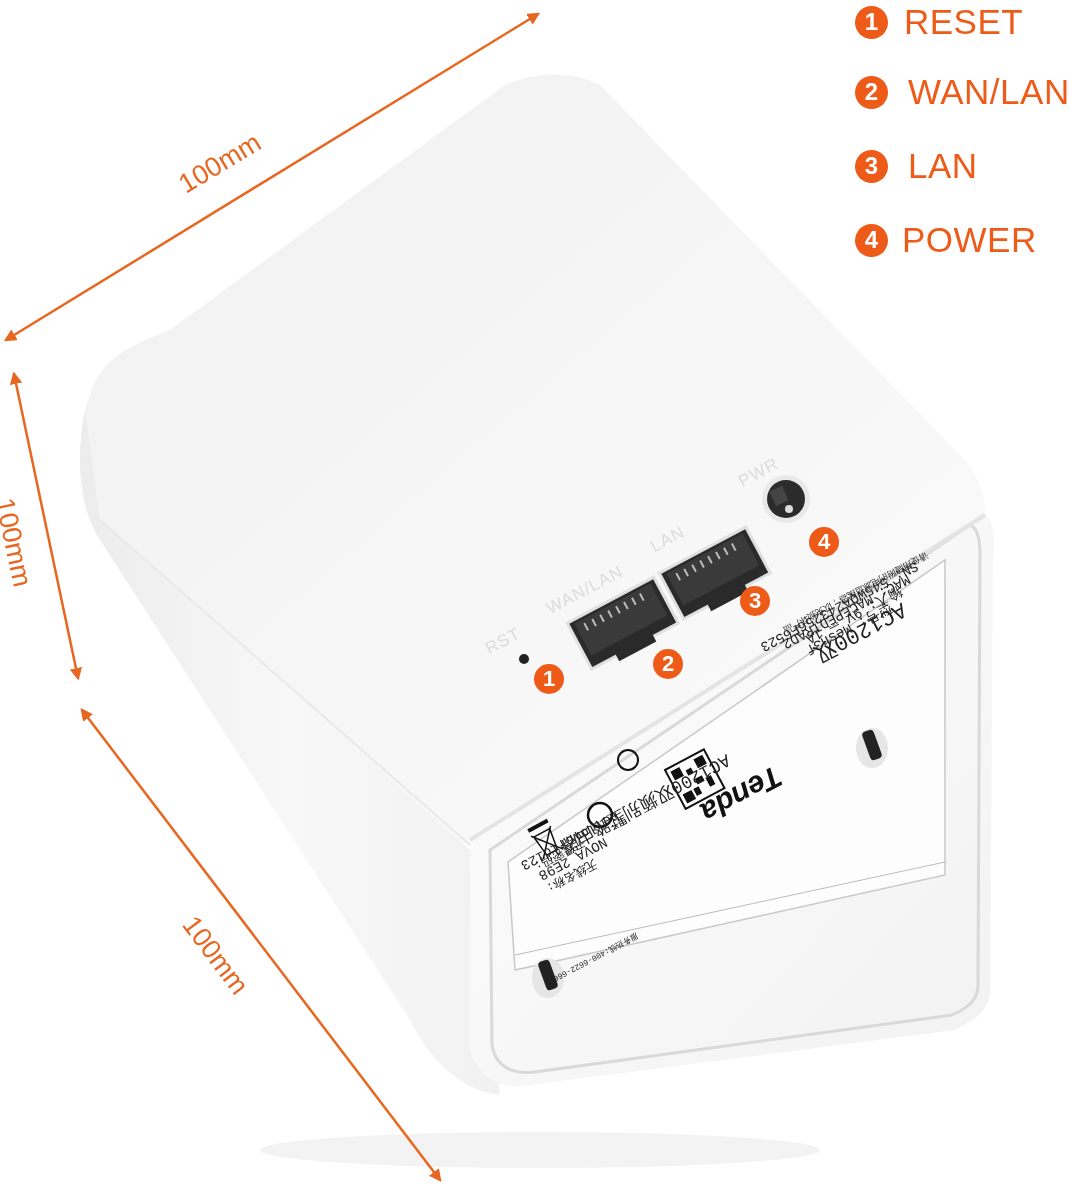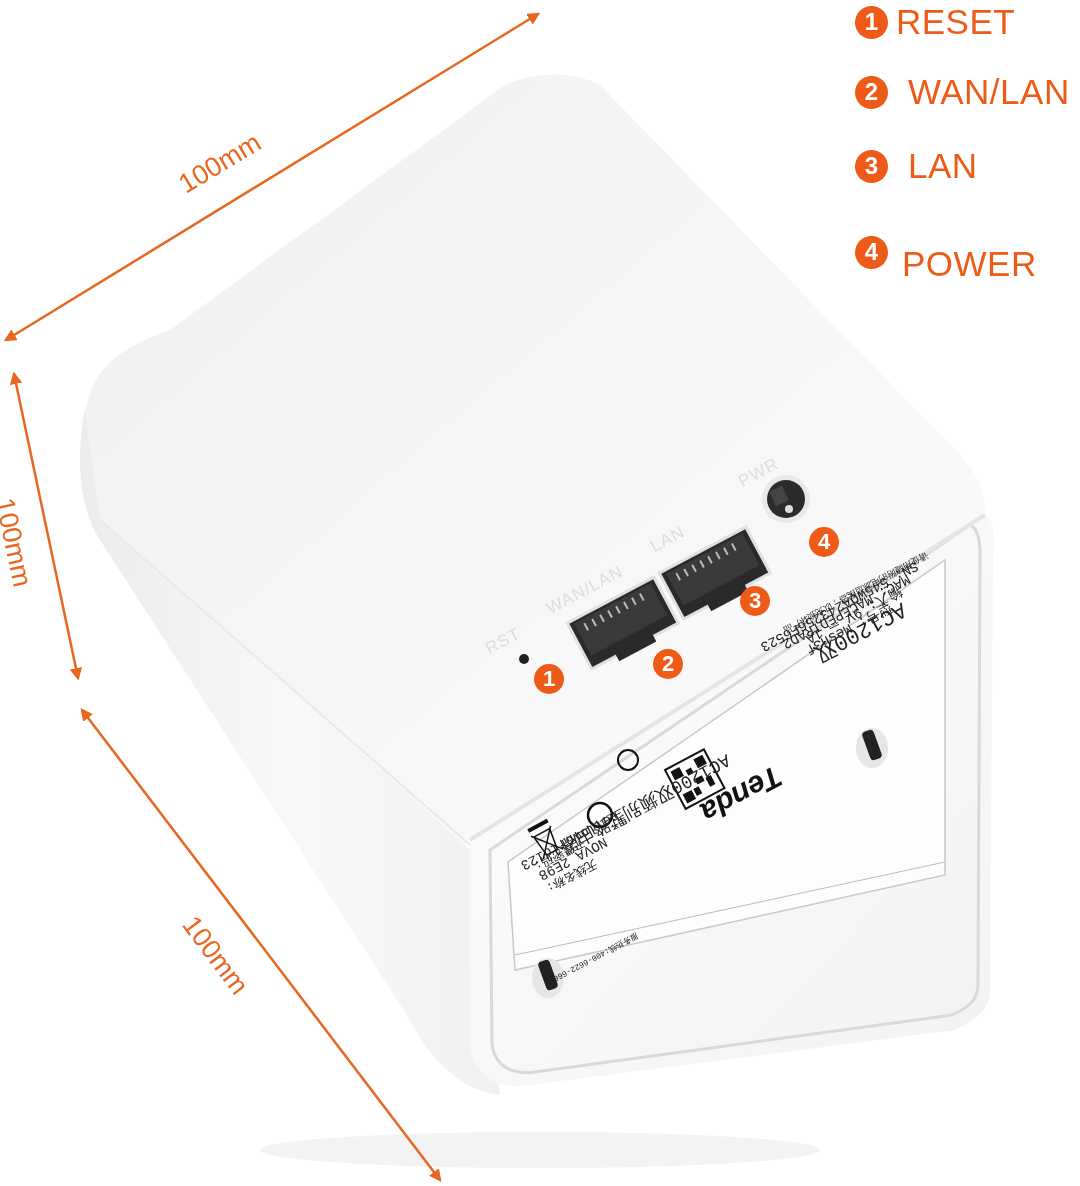--- a/index.html
+++ b/index.html
@@ -4,21 +4,21 @@
 <style>
   html, body { margin: 0; padding: 0; background: #ffffff; }
   body { width: 1080px; height: 1186px; position: relative; overflow: hidden;
          font-family: "Liberation Sans", sans-serif; }
   #stage { position: absolute; left: 0; top: 0; width: 1080px; height: 1186px; }
   .legend { position: absolute; left: 855px; top: 0; width: 225px; }
   .legend-item { position: absolute; left: 0; display: flex; align-items: center; white-space: nowrap; }
   .legend-num { width: 33px; height: 33px; border-radius: 50%; background: #ee5a17; color: #fff;
                 font-family: "Liberation Sans", sans-serif; font-weight: bold; font-size: 24px;
                 display: flex; align-items: center; justify-content: center; flex: none; }
-  .legend-label { color: #ee5a17; font-size: 35px; margin-left: 8px; letter-spacing: 0.5px; }
+  .legend-label { color: #ee5a17; font-size: 35px; margin-left: 16px; letter-spacing: 0.5px; }
   .dim-label { position: absolute; color: #e8661f; font-size: 27px; white-space: nowrap;
                transform-origin: center center; }
   .callout { position: absolute; width: 30px; height: 30px; border-radius: 50%; background: #ee5a17;
              color: #fff; font-weight: bold; font-size: 22px; display: flex; align-items: center;
              justify-content: center; }
   .port-text { position: absolute; color: #dcdcdc; font-size: 17px; white-space: nowrap;
                letter-spacing: 1px; transform-origin: left center; }
   .label-text { position: absolute; color: #222; font-family: "Liberation Mono", monospace; white-space: nowrap;
                 transform-origin: left top; }
 </style>
@@ -159,21 +159,21 @@
     <div class="legend-item" style="top:72px;">
       <div class="legend-num">2</div>
       <div class="legend-label" style="margin-left:20px;">WAN/LAN</div>
     </div>
     <div class="legend-item" style="top:146px;">
       <div class="legend-num">3</div>
       <div class="legend-label" style="margin-left:20px;">LAN</div>
     </div>
     <div class="legend-item" style="top:220px;">
       <div class="legend-num">4</div>
-      <div class="legend-label" style="margin-left:14px;margin-top:24px;">POWER</div>
+      <div class="legend-label" style="margin-left:14px;">POWER</div>
     </div>
   </div>
 
   <div class="port-text" style="left:487px; top:640px; transform: rotate(-28deg);">RST</div>
   <div class="port-text" style="left:548px; top:600px; transform: rotate(-28deg);">WAN/LAN</div>
   <div class="port-text" style="left:652px; top:538px; transform: rotate(-28deg);">LAN</div>
   <div class="port-text" style="left:740px; top:473px; transform: rotate(-28deg);">PWR</div>
 
   <div class="callout" style="left:534px; top:664px;">1</div>
   <div class="callout" style="left:653px; top:649px;">2</div>

